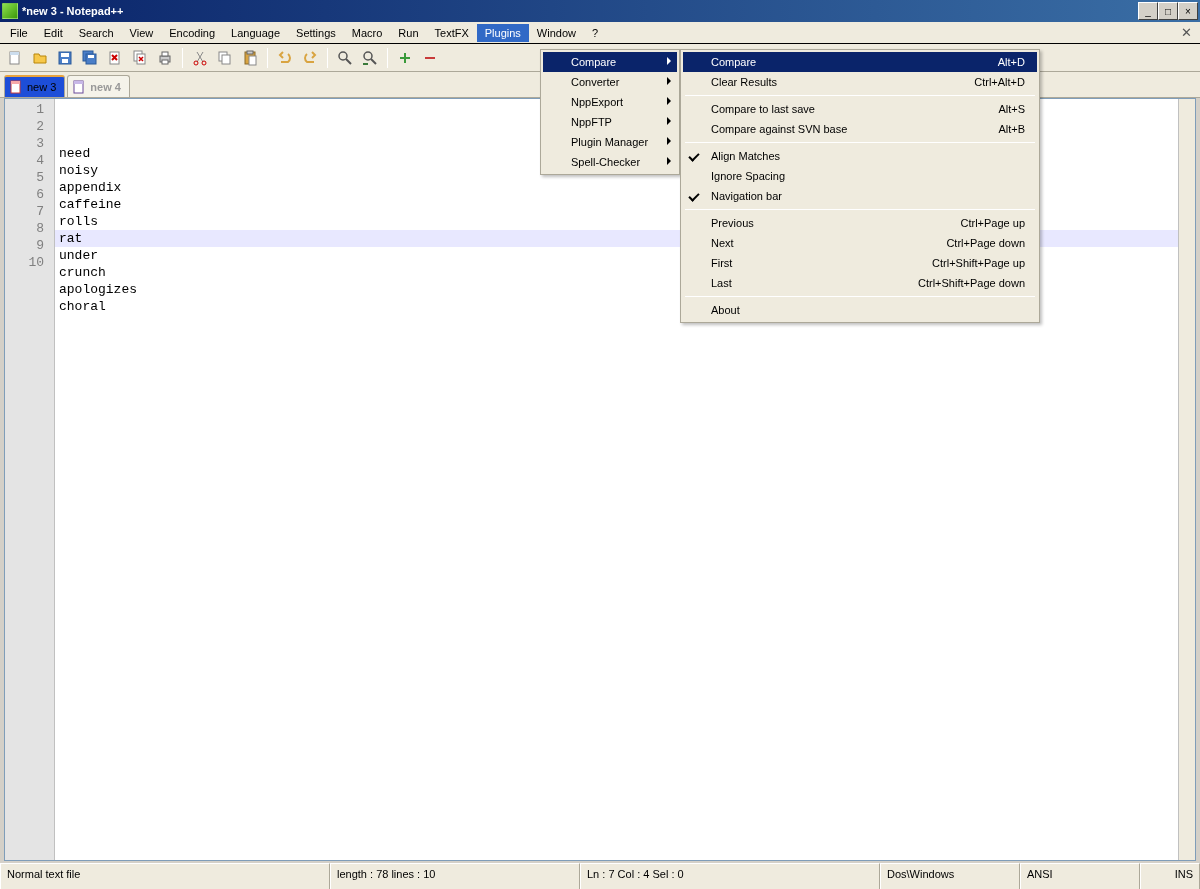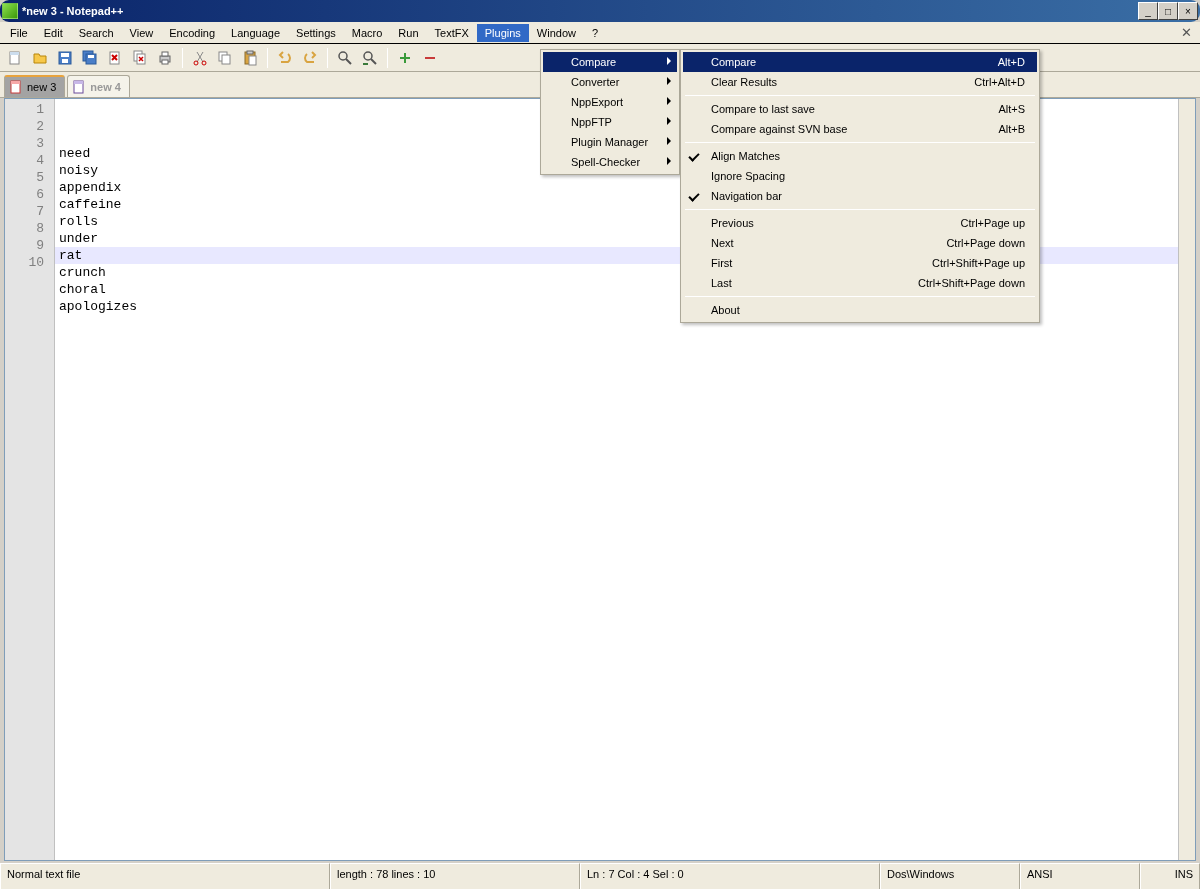--- a/index.html
+++ b/index.html
@@ -12,21 +12,20 @@
   overflow: hidden;
   position: relative;
 }
 .titlebar {
   background: linear-gradient(to right, #0a246a, #3a6ea5);
   height: 22px;
   display: flex;
   align-items: center;
   padding: 0 2px;
   color: #fff;
-  border-radius: 9px;
 }
 .titlebar .app-icon {
   width: 16px; height: 16px;
   background: linear-gradient(135deg,#8be04e,#3c9a0a);
   border: 1px solid #fff3;
   margin-right: 4px;
 }
 .titlebar .title { flex: 1; font-weight: bold; font-size: 11px; }
 .winbtns { display: flex; gap: 0; }
 .winbtn {
@@ -86,21 +85,21 @@
   border:1px solid #aca899;
   border-bottom:none;
   background:#f5f3ea;
   padding:0 8px 0 4px;
   display:flex; align-items:center; gap:4px;
   font-size:11px;
   margin-right:2px;
   border-radius:3px 3px 0 0;
 }
 .tab.active {
-  background:#a3a3a3;
+  background:#1d4ed8;
   border-top:2px solid #e8a33d;
 }
 .tab .tabicon { width:14px; height:14px; display:inline-block;}
 .tab.inactive { color:#999;font-weight:bold; }
 .editor-wrap {
   position:absolute;
   top:98px; left:4px; right:4px; bottom:28px;
   border:1px solid #7f9db9;
   background:#fff;
   display:flex;
@@ -341,25 +340,25 @@
       <div class="ln">8</div>
       <div class="ln">9</div>
       <div class="ln">10</div>
   </div>
   <div class="codearea">
     <div class="codeline">need</div>
     <div class="codeline">noisy</div>
     <div class="codeline">appendix</div>
     <div class="codeline">caffeine</div>
     <div class="codeline">rolls</div>
+    <div class="codeline caret">rat</div>
     <div class="codeline">under</div>
-    <div class="codeline caret">rat</div>
     <div class="codeline">crunch</div>
+    <div class="codeline">apologizes</div>
     <div class="codeline">choral</div>
-    <div class="codeline">apologizes</div>
   </div>
   <div class="vscroll"></div>
 </div>
 
 <div class="dropdown plugins-dd">
   <div class="dditem highlight">
       <span>Compare</span>
       <span class="arrow"></span>
     </div>
   <div class="dditem">

